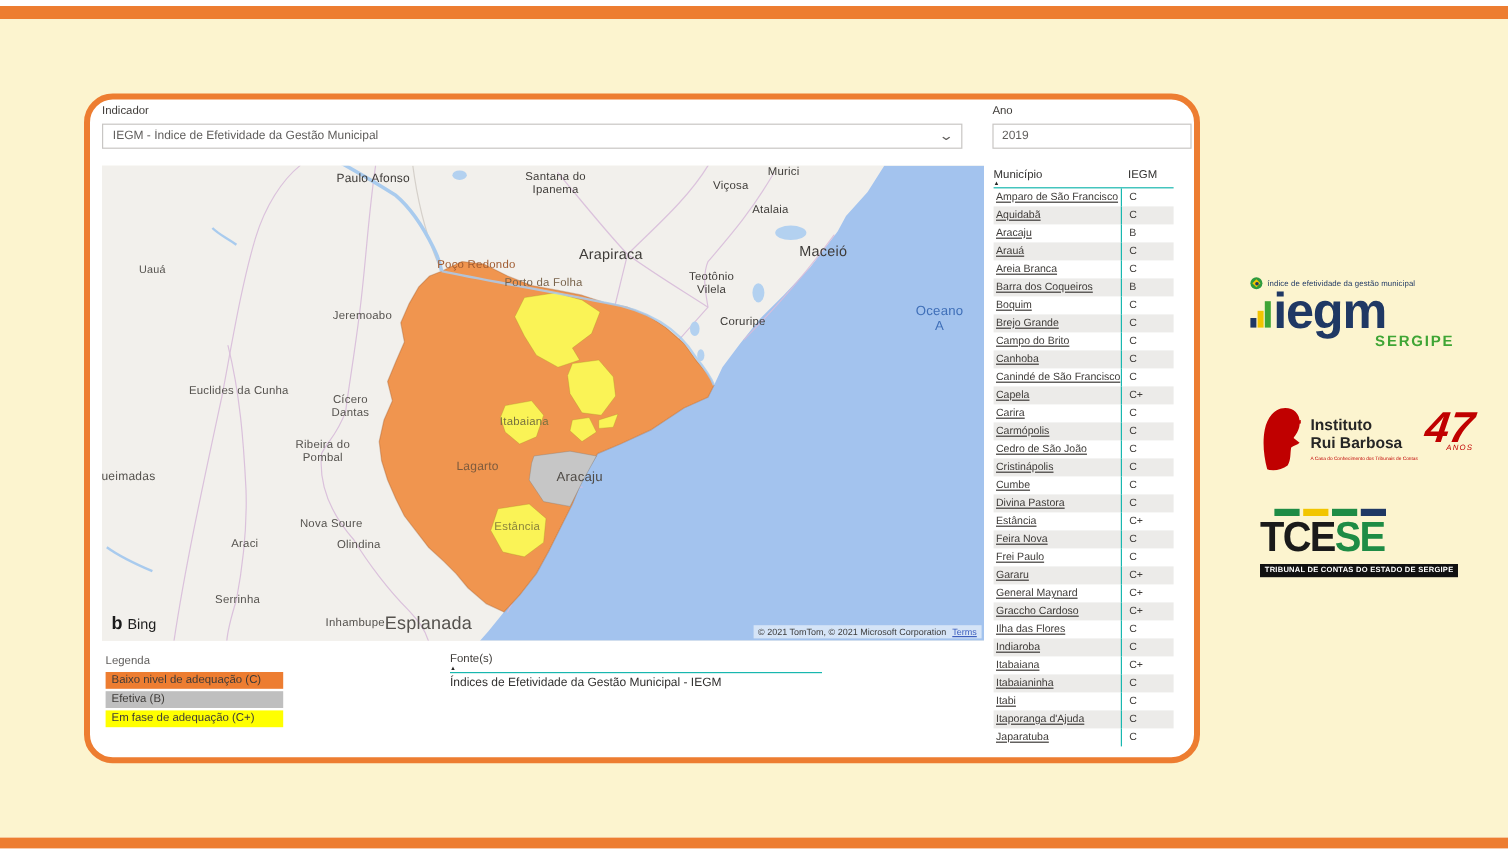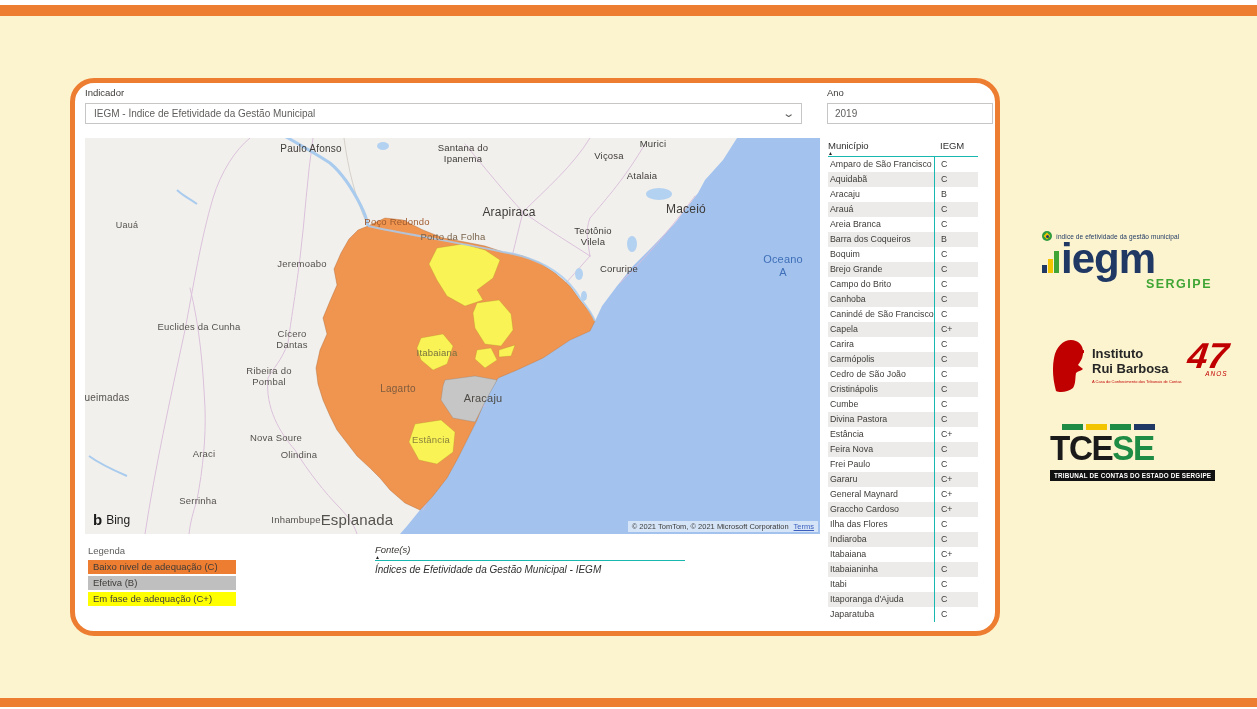--- a/index.html
+++ b/index.html
@@ -57,36 +57,36 @@
 
   
   .legend-title{position:absolute;left:13px;top:462px;font-size:9.5px;color:#605E5C;}
   .legend-items{position:absolute;left:13px;top:477px;width:150px;}
   .legend-item{
     height:14px;margin-bottom:2px;font-size:9.5px;color:#3E3B38;
     padding:1px 5px 0 5px;white-space:nowrap;box-sizing:border-box;width:148px;
   }
 
   
-  .fonte{position:absolute;left:300px;top:461px;width:310px;font-style:italic;}
+  .fonte{position:absolute;left:300px;top:461px;width:310px;}
   .fonte-head{font-size:9.5px;color:#3E3B38;}
   .sort-arrow{font-size:5px;color:#252423;line-height:4px;display:block;}
   .fonte-rule{border-bottom:1px solid #18B7AF;margin-top:1px;}
   .fonte-value{font-size:10px;color:#323130;margin-top:3px;white-space:nowrap;}
 
   
   .mtable{position:absolute;left:753px;top:57px;width:150px;}
   .t-headrow{display:flex;font-size:9.5px;color:#323130;padding-bottom:0px;gap:29px;}
   .t-headrow .h-name{flex:1;}
   .t-headrow .h-grade{width:38px;padding-left:6px;}
   .t-headrule{border-bottom:1px solid #18B7AF;margin-top:1px;}
   .t-body{}
   .t-row{display:flex;height:15px;line-height:15px;font-size:8.8px;color:#3E3B38;cursor:pointer;}
   .t-row:nth-child(even){background:#ECEBE9;}
-  .t-name{flex:1;padding-left:2px;white-space:nowrap;overflow:hidden;}
+  .t-name{flex:1;padding-left:2px;white-space:nowrap;overflow:hidden;text-decoration:underline;}
   .t-grade{width:37px;padding-left:6px;border-left:1px solid #18B7AF;}
 
   
   .iegm-logo{position:absolute;left:1042px;top:231px;width:186px;}
   .iegm-tagline{display:flex;align-items:center;gap:4px;}
   .flag{width:10px;height:10px;border-radius:50%;background:#2E9B3E;position:relative;flex:0 0 auto;}
   .flag:before{content:"";position:absolute;left:2px;top:2px;width:6px;height:6px;background:#F2C500;transform:rotate(45deg) scale(.8);}
   .flag:after{content:"";position:absolute;left:3.5px;top:3.5px;width:3px;height:3px;border-radius:50%;background:#1F3864;}
   .iegm-tagline-text{font-size:6.5px;color:#1F3864;white-space:nowrap;letter-spacing:.1px;}
   .iegm-word{display:flex;align-items:flex-end;margin-top:2px;}

